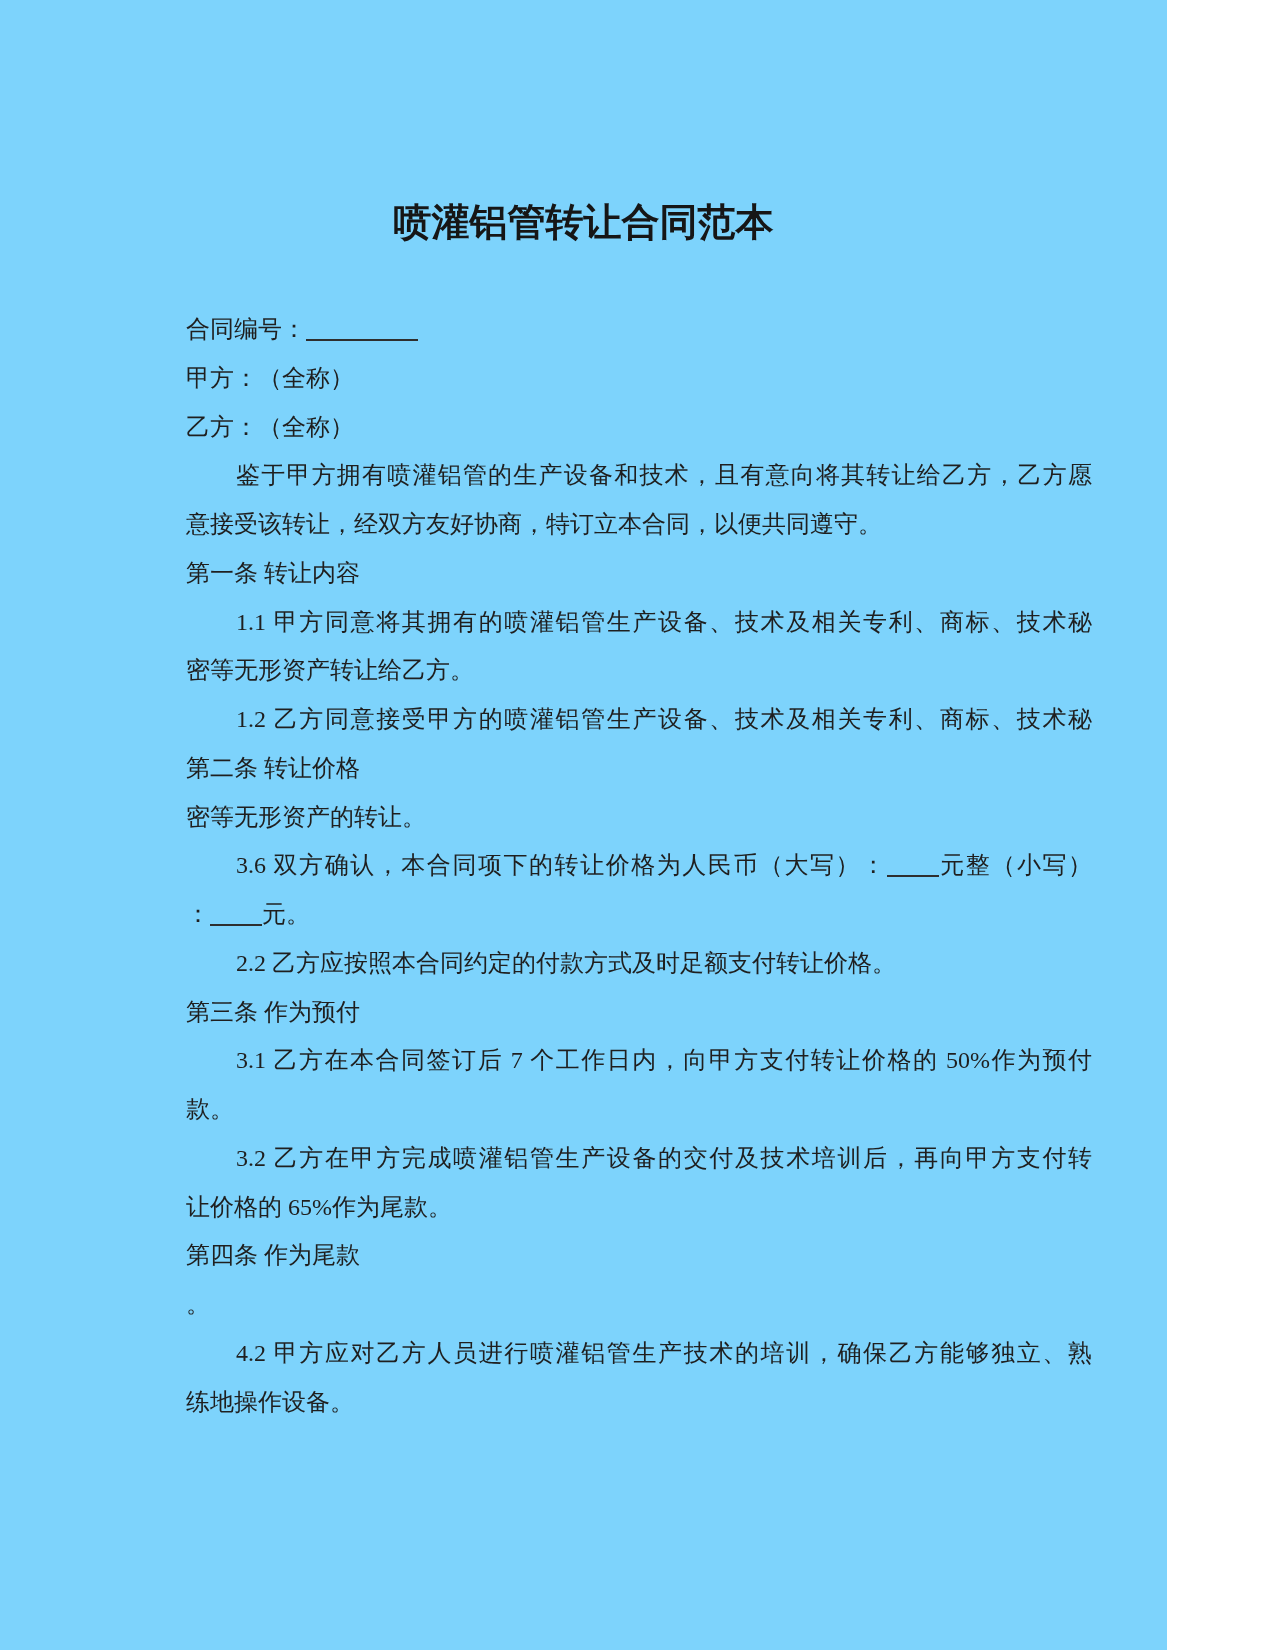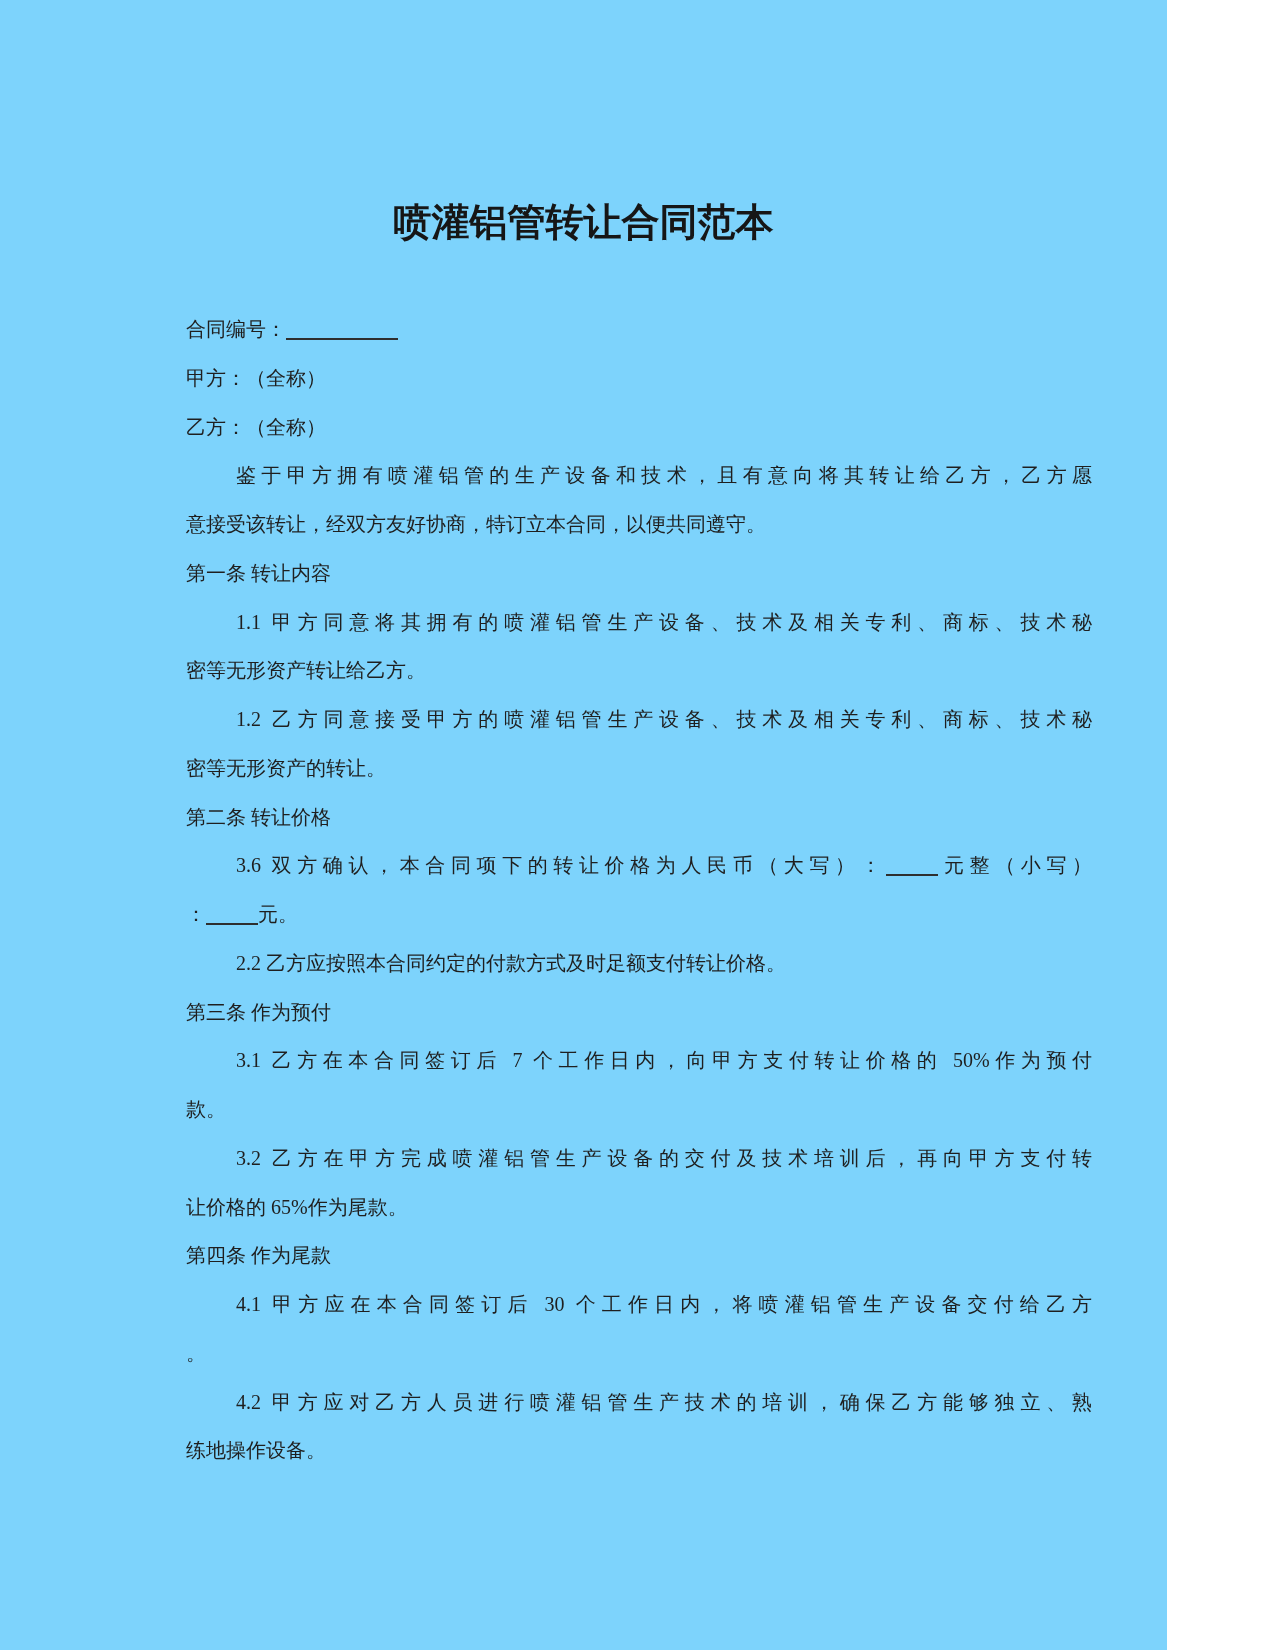--- a/index.html
+++ b/index.html
@@ -26,21 +26,21 @@
     font-size: 38px;
     line-height: 46px;
     font-weight: bold;
     color: #161616;
   }
   .doc-body {
     position: absolute;
     top: 305px;
     left: 186px;
     width: 906px;
-    font-size: 20px;
+    font-size: 24px;
     line-height: 48.75px;
     color: #1f1f1f;
   }
   .line {
     min-height: 48.75px;
     text-align: left;
   }
   .line.indent {
     text-indent: 50px;
   }
@@ -64,29 +64,28 @@
   <div class="doc-body">
       <div class="line"><span class="run">合同编号：</span><span class="blank" style="width: 112px;"></span></div>
       <div class="line"><span class="run">甲方：（全称）</span></div>
       <div class="line"><span class="run">乙方：（全称）</span></div>
       <div class="line indent full"><span class="run">鉴于甲方拥有喷灌铝管的生产设备和技术，且有意向将其转让给乙方，乙方愿</span></div>
       <div class="line"><span class="run">意接受该转让，经双方友好协商，特订立本合同，以便共同遵守。</span></div>
       <div class="line"><span class="run">第一条 转让内容</span></div>
       <div class="line indent full"><span class="run">1.1 甲方同意将其拥有的喷灌铝管生产设备、技术及相关专利、商标、技术秘</span></div>
       <div class="line"><span class="run">密等无形资产转让给乙方。</span></div>
       <div class="line indent full"><span class="run">1.2 乙方同意接受甲方的喷灌铝管生产设备、技术及相关专利、商标、技术秘</span></div>
+      <div class="line"><span class="run">第二条 转让价格</span></div>
       <div class="line"><span class="run">密等无形资产的转让。</span></div>
-      <div class="line"><span class="run">第二条 转让价格</span></div>
       <div class="line indent full"><span class="run">3.6 双方确认，本合同项下的转让价格为人民币（大写）：</span><span class="blank" style="width: 52px;"></span><span class="run">元整（小写）</span></div>
       <div class="line"><span class="run">：</span><span class="blank" style="width: 52px;"></span><span class="run">元。</span></div>
       <div class="line indent"><span class="run">2.2 乙方应按照本合同约定的付款方式及时足额支付转让价格。</span></div>
       <div class="line"><span class="run">第三条 作为预付</span></div>
       <div class="line indent full"><span class="run">3.1 乙方在本合同签订后 7 个工作日内，向甲方支付转让价格的 50%作为预付</span></div>
       <div class="line"><span class="run">款。</span></div>
       <div class="line indent full"><span class="run">3.2 乙方在甲方完成喷灌铝管生产设备的交付及技术培训后，再向甲方支付转</span></div>
       <div class="line"><span class="run">让价格的 65%作为尾款。</span></div>
       <div class="line"><span class="run">第四条 作为尾款</span></div>
-      <div class="line indent full"><span class="run">4.1 甲方应在本合同签订后 30 个工作日内，将喷灌铝管生产设备交付给乙方</span></div>
       <div class="line"><span class="run">。</span></div>
       <div class="line indent full"><span class="run">4.2 甲方应对乙方人员进行喷灌铝管生产技术的培训，确保乙方能够独立、熟</span></div>
       <div class="line"><span class="run">练地操作设备。</span></div>
     </div>
 </div>
 
 </body></html>

